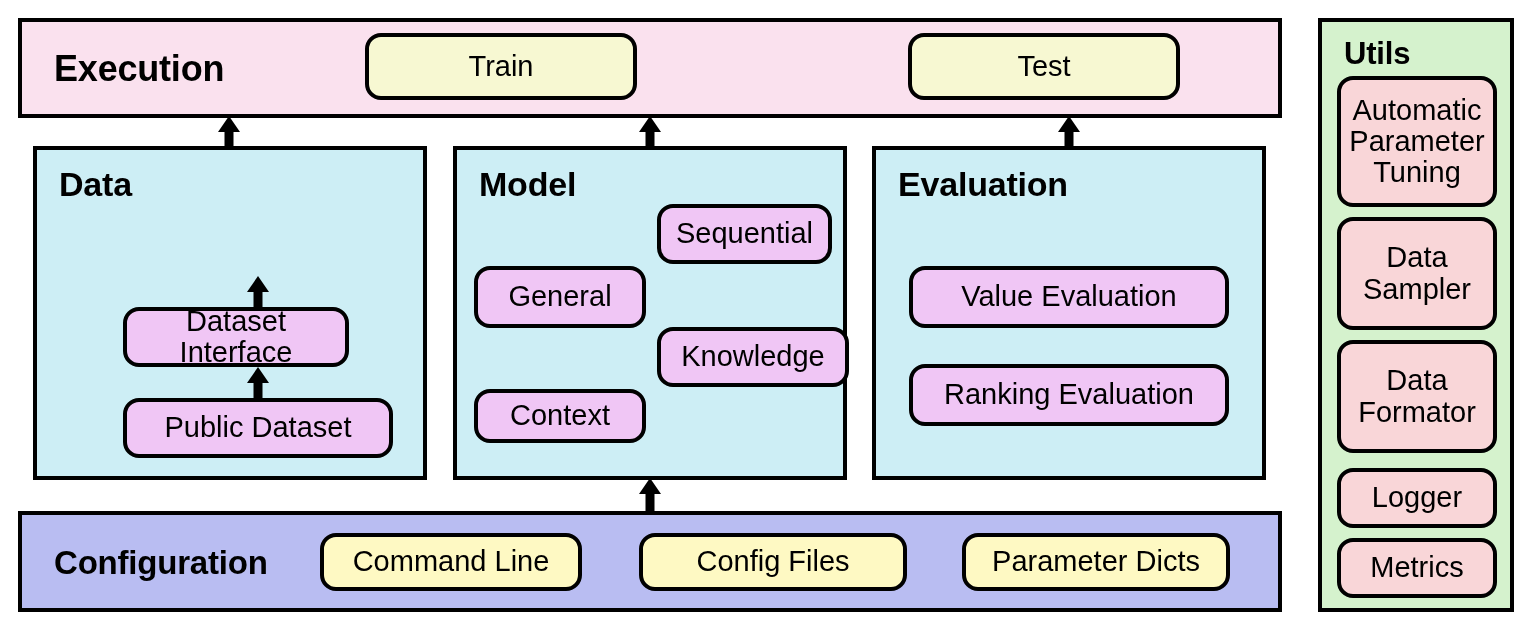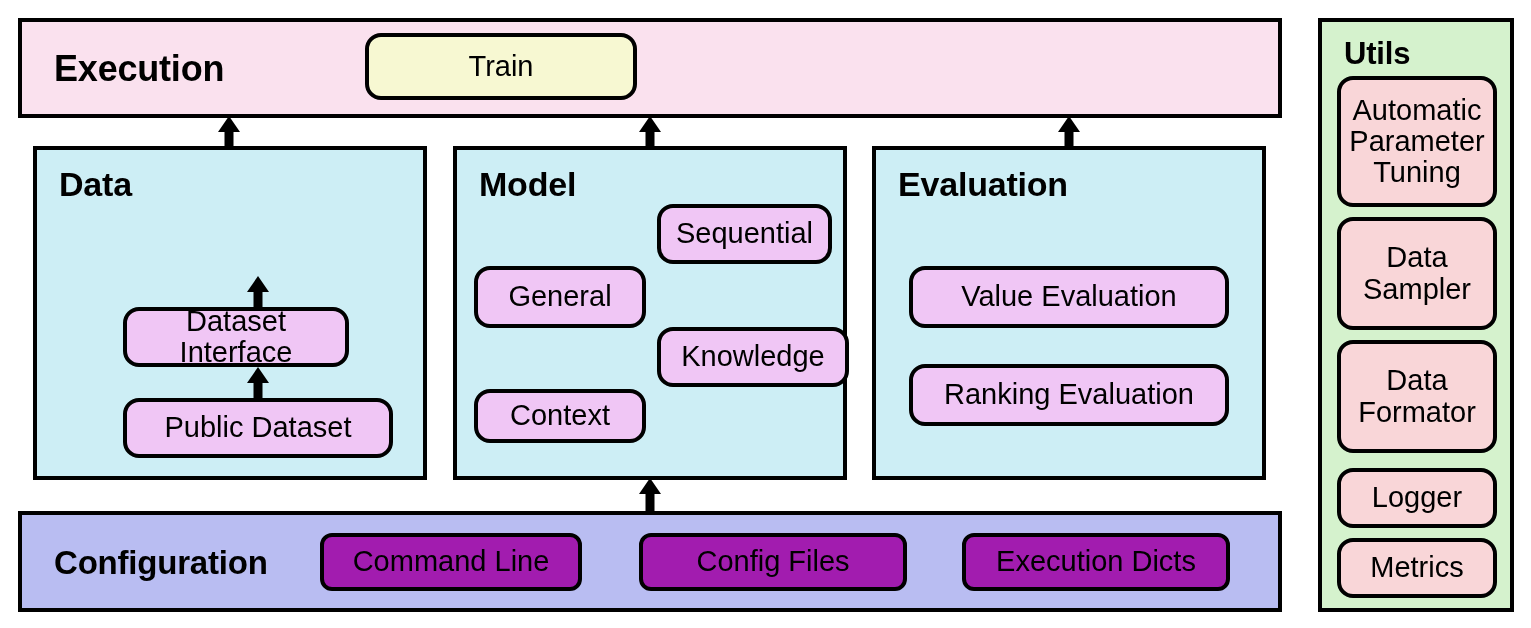--- a/index.html
+++ b/index.html
@@ -51,21 +51,21 @@
 
   
   .panel-execution     { background: #fae1ee; }
   .panel-layer         { background: #cdeef5; }
   .panel-configuration { background: #b9bdf2; }
   .panel-utils         { background: #d5f2cd; }
 
   
   .node-exec   { background: #f7f8d2; }
   .node-data   { background: #f0c6f5; }
-  .node-config { background: #a21caf; border-radius: 12px; }
+  .node-config { background: #fef9c3; }
   .node-utils  { background: #f9d6d8; }
 
   
   .arrow {
     position: absolute;
   }
   .arrow-shaft {
     position: absolute;
     background: #000000;
     left: 50%;
@@ -86,20 +86,21 @@
 </style>
 </head>
 <body>
 
 <div id="canvas">
 
   <div class="panel panel-execution" style="left:18px; top:18px; width:1264px; height:100px;">
     <div class="panel-title" style="left:32px; top:26px; font-size:36px;">Execution</div>
   </div>
   <div class="node node-exec" style="left:365px; top:33px; width:272px; height:67px; font-size:29px;">Train</div>
+  <div class="node node-exec" style="left:908px; top:33px; width:272px; height:67px; font-size:29px;">Test</div>
 
   <div class="arrow" style="left:217px; top:116px; width:24px; height:31px;">
     <div class="arrow-head"></div>
     <div class="arrow-shaft" style="width:9px; height:21px;"></div>
   </div>
   <div class="arrow" style="left:638px; top:116px; width:24px; height:31px;">
     <div class="arrow-head"></div>
     <div class="arrow-shaft" style="width:9px; height:21px;"></div>
   </div>
   <div class="arrow" style="left:1057px; top:116px; width:24px; height:31px;">
@@ -139,21 +140,21 @@
   <div class="arrow" style="left:638px; top:478px; width:24px; height:33px;">
     <div class="arrow-head"></div>
     <div class="arrow-shaft" style="width:9px; height:23px;"></div>
   </div>
 
   <div class="panel panel-configuration" style="left:18px; top:511px; width:1264px; height:101px;">
     <div class="panel-title" style="left:32px; top:29px; font-size:33px;">Configuration</div>
   </div>
   <div class="node node-config" style="left:320px; top:533px; width:262px; height:58px; font-size:29px;">Command Line</div>
   <div class="node node-config" style="left:639px; top:533px; width:268px; height:58px; font-size:29px;">Config Files</div>
-  <div class="node node-config" style="left:962px; top:533px; width:268px; height:58px; font-size:29px;">Execution Dicts</div>
+  <div class="node node-config" style="left:962px; top:533px; width:268px; height:58px; font-size:29px;">Parameter Dicts</div>
 
   <div class="panel panel-utils" style="left:1318px; top:18px; width:196px; height:594px;">
     <div class="panel-title" style="left:22px; top:14px; font-size:31px;">Utils</div>
   </div>
   <div class="node node-utils" style="left:1337px; top:76px; width:160px; height:131px; font-size:29px;">Automatic
 Parameter
 Tuning</div>
   <div class="node node-utils" style="left:1337px; top:217px; width:160px; height:113px; font-size:29px;">Data
 Sampler</div>
   <div class="node node-utils" style="left:1337px; top:340px; width:160px; height:113px; font-size:29px;">Data

